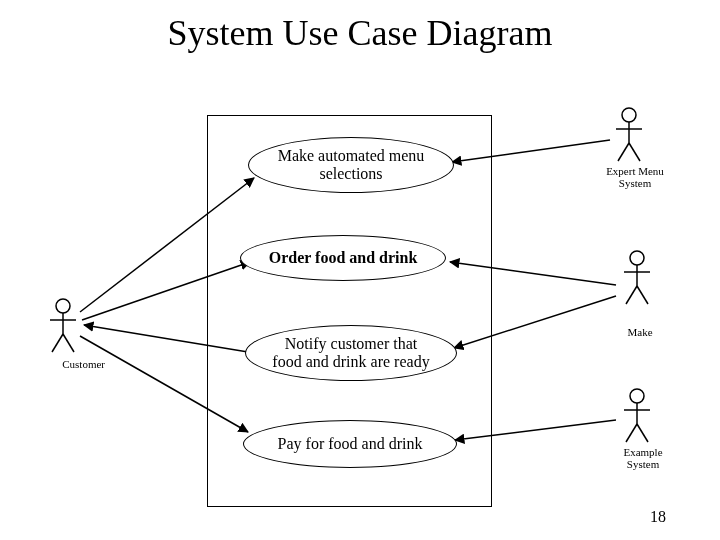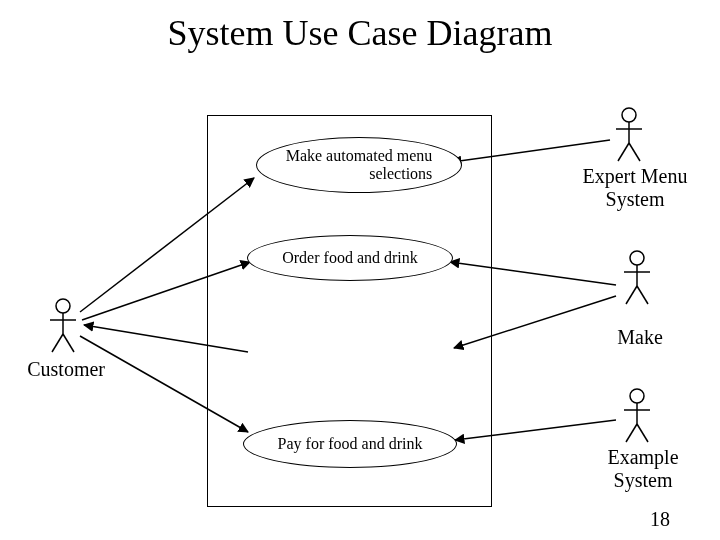--- a/index.html
+++ b/index.html
@@ -45,56 +45,60 @@
   }
   .actor {
     position: absolute;
     width: 34px;
     height: 56px;
     z-index: 3;
   }
   .actor svg { display:block; }
   .actor-label {
     position: absolute;
-    font-size: 20px;
+    font-size: 11px;
     text-align: center;
     white-space: pre;
     z-index: 3;
   }
   .slide-number {
     position: absolute;
-    font-size: 20px;
+    font-size: 16px;
     color: #000;
   }
   svg.connectors {
     position: absolute;
     left: 0; top: 0;
     width: 720px; height: 540px;
     z-index: 1;
     pointer-events: none;
   }
 </style>
 </head>
 <body>
 
 <div class="stage">
 
   <div class="title">System Use Case Diagram</div>
 
   <div class="system-box" style="left:207px; top:115px; width:283px; height:390px;"></div>
 
-  <div class="ellipse" style="left:256px; top:137px; width:204px; height:54px;text-align:right;">
+  <div class="ellipse" style="left:248px; top:137px; width:204px; height:54px;">
     <span style="white-space:pre-line;">Make automated menu
 selections</span>
   </div>
 
-  <div class="ellipse" style="left:247px; top:235px; width:204px; height:44px;">
+  <div class="ellipse" style="left:240px; top:235px; width:204px; height:44px;font-weight:bold;">
     <span style="white-space:pre-line;">Order food and drink</span>
   </div>
 
+  <div class="ellipse" style="left:245px; top:325px; width:210px; height:54px;">
+    <span style="white-space:pre-line;">Notify customer that
+food and drink are ready</span>
+  </div>
 
   <div class="ellipse" style="left:243px; top:420px; width:212px; height:46px;">
     <span style="white-space:pre-line;">Pay for food and drink</span>
   </div>
 
   <div class="actor" style="left:46px; top:298px;">
     <svg width="34" height="56" viewBox="0 0 34 56">
       <circle cx="17" cy="8" r="7" stroke="#000" stroke-width="1.5" fill="none"></circle>
       <line x1="17" y1="15" x2="17" y2="36" stroke="#000" stroke-width="1.5"></line>
       <line x1="4" y1="22" x2="30" y2="22" stroke="#000" stroke-width="1.5"></line>

